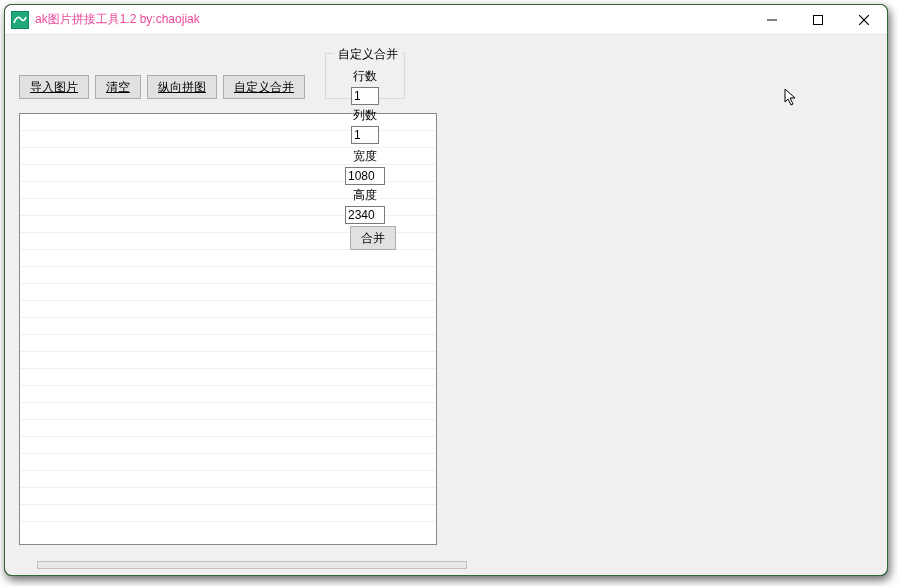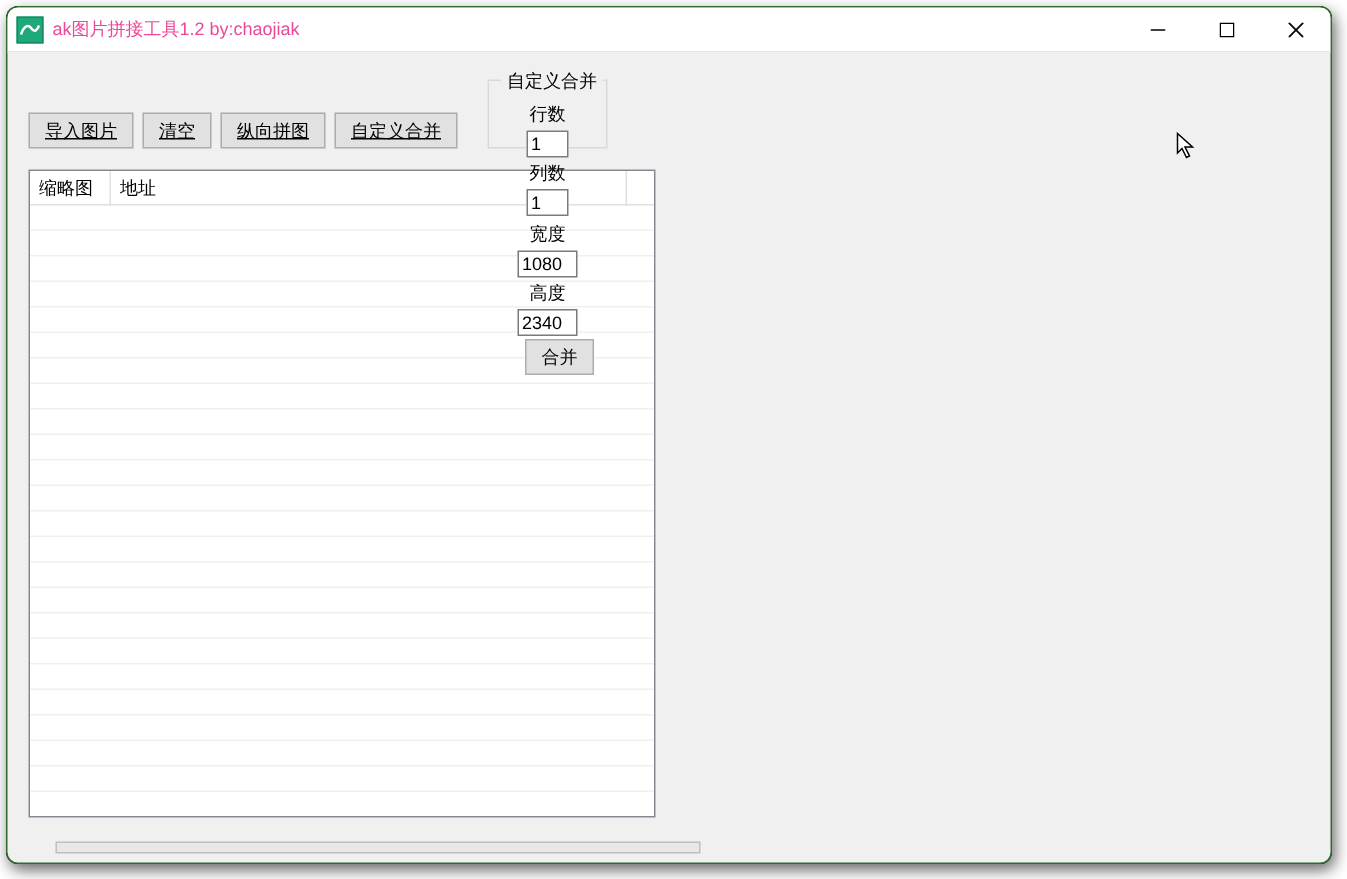--- a/index.html
+++ b/index.html
@@ -240,25 +240,20 @@
           <span class="label">宽度</span>
             <input class="txt w40" value="1080" style="">
           <span class="label">高度</span>
             <input class="txt w40" value="2340" style="">
           <button class="btn" style="margin-left:16px">合并</button>
         </div>
       </div>
     </div>
 
     <div class="listview">
-      <div class="lv-header">
-        <div class="lv-col c1">缩略图</div>
-        <div class="lv-col c2">地址</div>
-        <div class="lv-col cspace"></div>
-      </div>
       <div class="lv-body">
         <div class="lv-row"></div>
         <div class="lv-row"></div>
         <div class="lv-row"></div>
         <div class="lv-row"></div>
         <div class="lv-row"></div>
         <div class="lv-row"></div>
         <div class="lv-row"></div>
         <div class="lv-row"></div>
         <div class="lv-row"></div>

